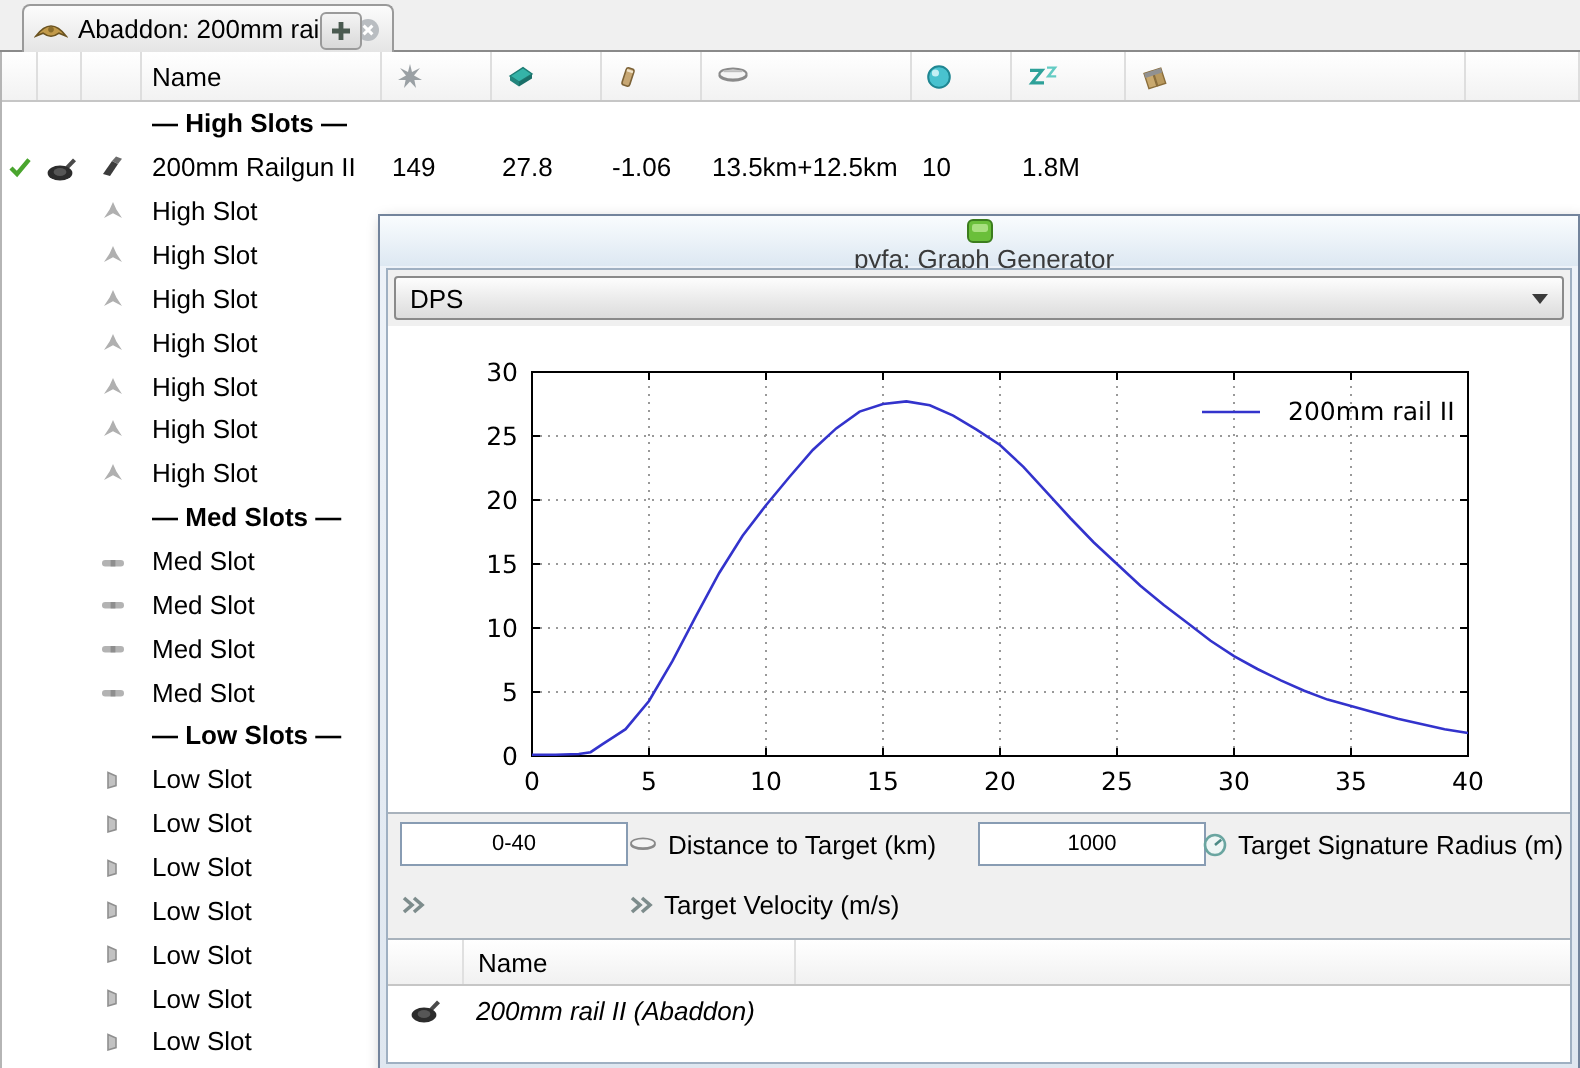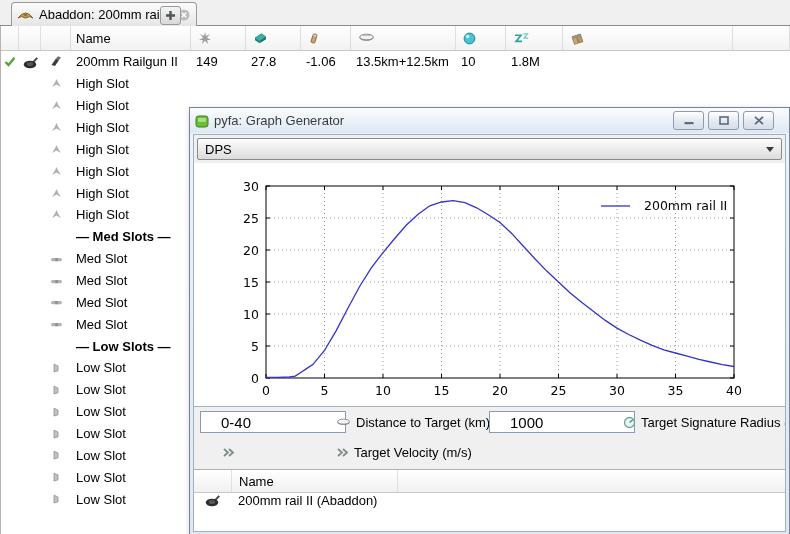--- a/index.html
+++ b/index.html
@@ -36,47 +36,47 @@
   .frow.slot .cell:nth-child(4){padding-left:5px;}
   .cell.stat{padding-left:5px;}
   .cell.ic{display:flex;justify-content:center;align-items:center;}
   
   .dialog{
     position:absolute;left:189px;top:107px;width:599px;height:427px;
     background:linear-gradient(#eef3f9,#dfe7f0);border:1px solid #73849c;
     box-shadow:2px 3px 7px rgba(0,0,0,.28);
   }
   .titlebar{height:25px;display:flex;align-items:center;padding:0 5px;
-    background:linear-gradient(#f9fcfe,#dde8f2);}
+    background:linear-gradient(#f9fcfe,#dde8f2);flex-direction:column;}
   .dlg-title{margin-left:5px;color:#3a3a3a;}
   .winbtns{margin-left:auto;display:flex;gap:4px;margin-right:10px;}
   .wbtn{width:29px;height:17px;border:1px solid #8e9cac;border-radius:3px;
     background:linear-gradient(#ffffff,#e3e9f0 55%,#d6dee7);
     display:flex;align-items:center;justify-content:center;}
   .dlg-content{position:absolute;top:26px;left:3px;right:3px;bottom:3px;
     background:#f0f0f0;border:1px solid #9fb0c2;overflow:hidden;display:flex;flex-direction:column;}
   .combo{height:20px;margin:3px;border:1px solid #8a8a8a;border-radius:2px;
     background:linear-gradient(#fdfdfd,#ececec 50%,#dcdcdc);
     display:flex;align-items:center;padding:0 7px;}
   .combo-arrow{margin-left:auto;width:0;height:0;border-left:4px solid transparent;
     border-right:4px solid transparent;border-top:5px solid #3a3a3a;}
   .chart-wrap{background:#ffffff;height:243px;}
   .chart-wrap svg{display:block;font-family:"DejaVu Sans",sans-serif;}
   .io-area{background:#f0f0f0;border-top:1px solid #a8b2bc;border-bottom:1px solid #a8b2bc;
     padding:4px 0 6px 6px;display:grid;grid-template-columns:114px 175px 112px auto;
     grid-auto-rows:22px;row-gap:8px;align-items:center;}
-  .tin{width:104px;height:18px;border:1px solid #889cb3;padding:1px 20px;
-    font-family:"Liberation Sans",sans-serif;font-size:15px;background:#fff;}
-  .iolabel{padding-left:22px;display:flex;align-items:center;gap:5px;white-space:nowrap;}
+  .tin{width:104px;height:18px;border:1px solid #889cb3;padding:1px 4px;
+    font-family:"Liberation Sans",sans-serif;font-size:11px;background:#fff;text-align:center;}
+  .iolabel{display:flex;align-items:center;gap:5px;white-space:nowrap;}
   .fits{flex:1;background:#ffffff;display:flex;flex-direction:column;}
   .fits-head{display:flex;height:22px;background:linear-gradient(#ffffff,#f1f1f1);
     border-bottom:1px solid #c6c6c6;align-items:center;}
   .fits-head .ficol{width:37px;height:100%;border-right:1px solid #e0e0e0;}
   .fits-head .fname{width:158px;height:100%;display:flex;align-items:center;padding-left:7px;border-right:1px solid #e0e0e0;}
-  .fits-row{display:flex;height:24px;align-items:flex-start;}
+  .fits-row{display:flex;height:24px;align-items:center;font-style:italic;}
   .fits-row .ficol{width:37px;display:flex;justify-content:center;}
   .fits-row .flabel{padding-left:7px;}
 </style>
 </head>
 <body>
 
 <div class="tabbar">
   <div class="tab">
     <span class="icn">
         <svg width="17" height="13" viewBox="0 0 17 13">
@@ -165,20 +165,26 @@
               <rect x="3" y="3" width="4.2" height="8" fill="#c9a96e" stroke="#8a6d3a" stroke-width="0.7"></rect>
               <rect x="7.6" y="3" width="4.2" height="8" fill="#b9995e" stroke="#8a6d3a" stroke-width="0.7"></rect>
               <rect x="3" y="3" width="8.8" height="2.4" fill="#919191"></rect>
             </g>
           </svg>
         </span>
       </span>
       <span class="cell"></span>
     </div>
   <div id="fit-rows">
+      <div class="frow section">
+        <span class="cell"></span>
+        <span class="cell"></span>
+        <span class="cell"></span>
+        <span class="cell sec">— High Slots —</span>
+      </div>
       <div class="frow module">
         <span class="cell ic">
           <span class="icn">
             <svg width="12" height="11">
               <path d="M1.5 6 L4.5 9 L10.5 1.8" fill="none" stroke="#4aa52e" stroke-width="2.2"></path>
             </svg>
           </span>
         </span>
         <span class="cell ic">
           <span class="icn">

